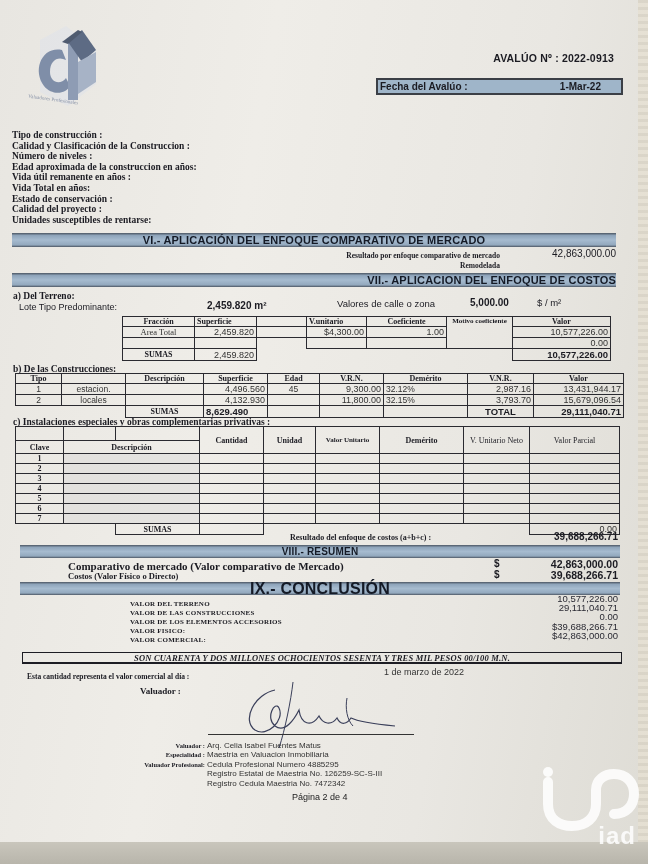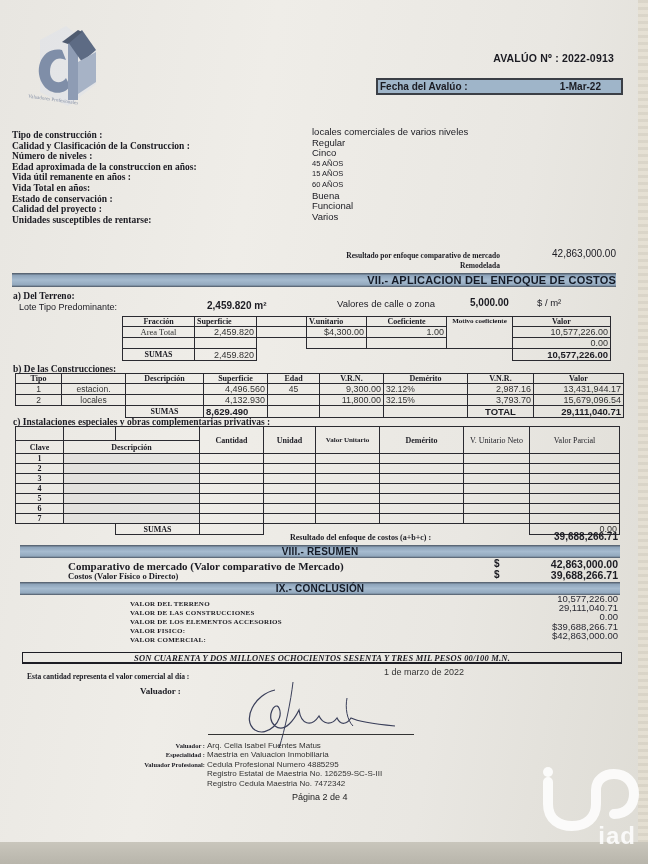--- a/index.html
+++ b/index.html
@@ -99,32 +99,22 @@
     <div>Tipo de construcción :</div>
     <div>Calidad y Clasificación de la Construccion :</div>
     <div>Número de niveles :</div>
     <div>Edad aproximada de la construccion en años:</div>
     <div>Vida útil remanente en años :</div>
     <div>Vida Total en años:</div>
     <div>Estado de conservación :</div>
     <div>Calidad del proyecto :</div>
     <div>Unidades susceptibles de rentarse:</div>
   </div>
-  <div class="info-values">
-    <div>locales comerciales de varios niveles</div>
-    <div>Regular</div>
-    <div>Cinco</div>
-    <div class="small">45 AÑOS</div>
-    <div class="small">15 AÑOS</div>
-    <div class="small">60 AÑOS</div>
-    <div>Buena</div>
-    <div>Funcional</div>
-    <div>Varios</div>
-  </div>
-
+
+  <div class="bar" style="top:233px;">VI.- APLICACIÓN DEL ENFOQUE COMPARATIVO DE MERCADO</div>
   <div class="res-line" style="left:280px; top:251px; width:220px; text-align:right;">Resultado por enfoque comparativo de mercado</div>
   <div class="res-line" style="left:380px; top:261px; width:120px; text-align:right;">Remodelada</div>
   <div class="abs num" style="right:32px; top:248px; font-size:10px;">42,863,000.00</div>
 
   <div class="bar" style="top:273px;text-align:right;">VII.- APLICACION DEL ENFOQUE DE COSTOS</div>
   <div class="abs serif-b" style="left:13px; top:291px; font-size:9.5px;">a) Del Terreno:</div>
   <div class="abs sans" style="left:19px; top:302px; font-size:9px;">Lote Tipo Predominante:</div>
   <div class="abs num-b" style="left:207px; top:300px;">
     <span>2,459.820</span>
     <span>m²</span>
@@ -320,21 +310,21 @@
   <div class="abs num-b" style="right:30px; top:531px;">39,688,266.71</div>
 
   <div class="bar" style="top:545px; left:20px; width:600px; height:13px; line-height:13px; font-size:10px;">VIII.- RESUMEN</div>
   <div class="abs serif-b" style="left:68px; top:560px; font-size:11px;">Comparativo de mercado (Valor comparativo de Mercado)</div>
   <div class="abs num-b" style="left:494px; top:558px;">$</div>
   <div class="abs num-b" style="right:30px; top:558px; font-size:10.5px;">42,863,000.00</div>
   <div class="abs serif-b" style="left:68px; top:571px; font-size:8.5px;">Costos (Valor Físico o Directo)</div>
   <div class="abs num-b" style="left:494px; top:569px;">$</div>
   <div class="abs num-b" style="right:30px; top:569px; font-size:10.5px;">39,688,266.71</div>
 
-  <div class="bar" style="top:582px; left:20px; width:600px; height:13px; line-height:13px; font-size:10px;">IX.- CONCLUSIÓN</div>
+  <div class="bar" style="top:582px; left:20px; width:600px; height:13px; line-height:13px; font-size:16px;">IX.- CONCLUSIÓN</div>
   <div class="conc-labels">
     <div>VALOR DEL TERRENO</div>
     <div>VALOR DE LAS CONSTRUCCIONES</div>
     <div>VALOR DE LOS ELEMENTOS ACCESORIOS</div>
     <div>VALOR FISICO:</div>
     <div>VALOR COMERCIAL:</div>
   </div>
   <div class="conc-values">
     <div>10,577,226.00</div>
     <div>29,111,040.71</div>

